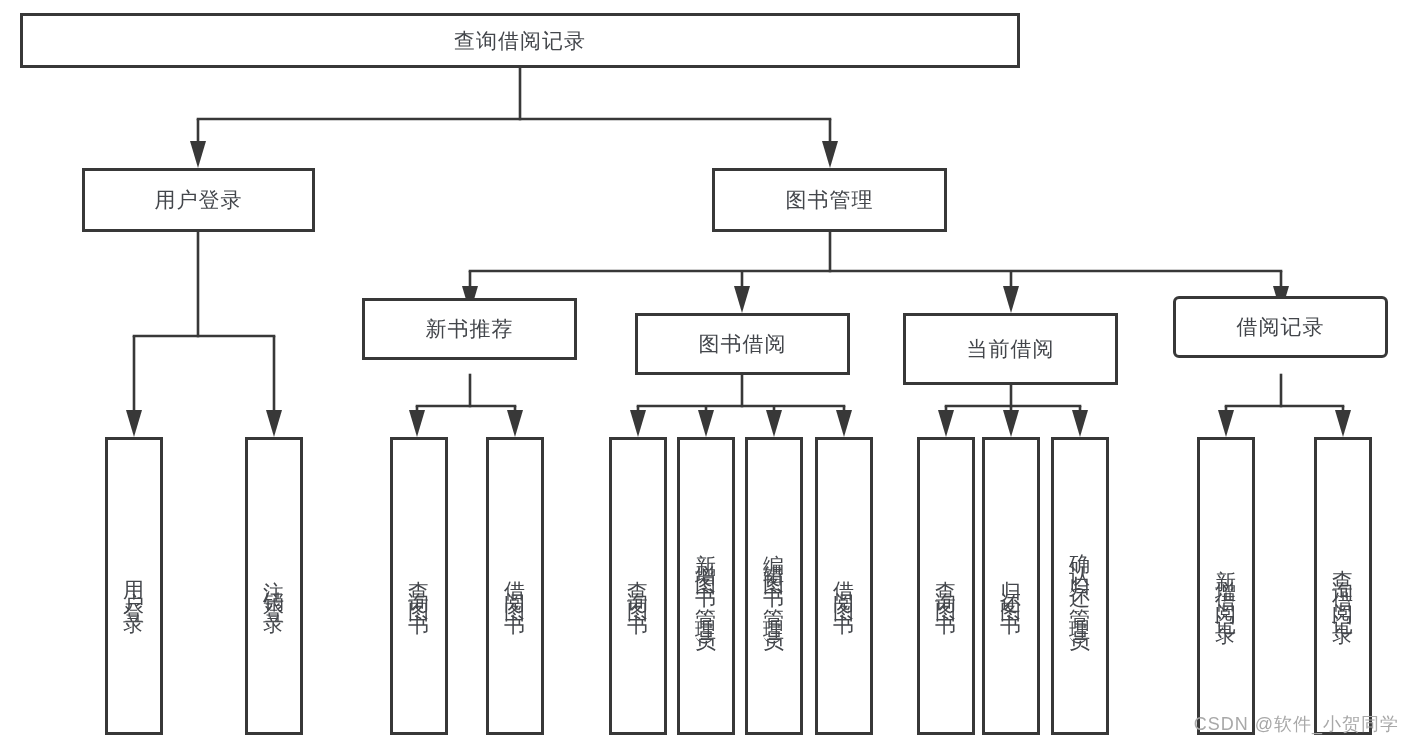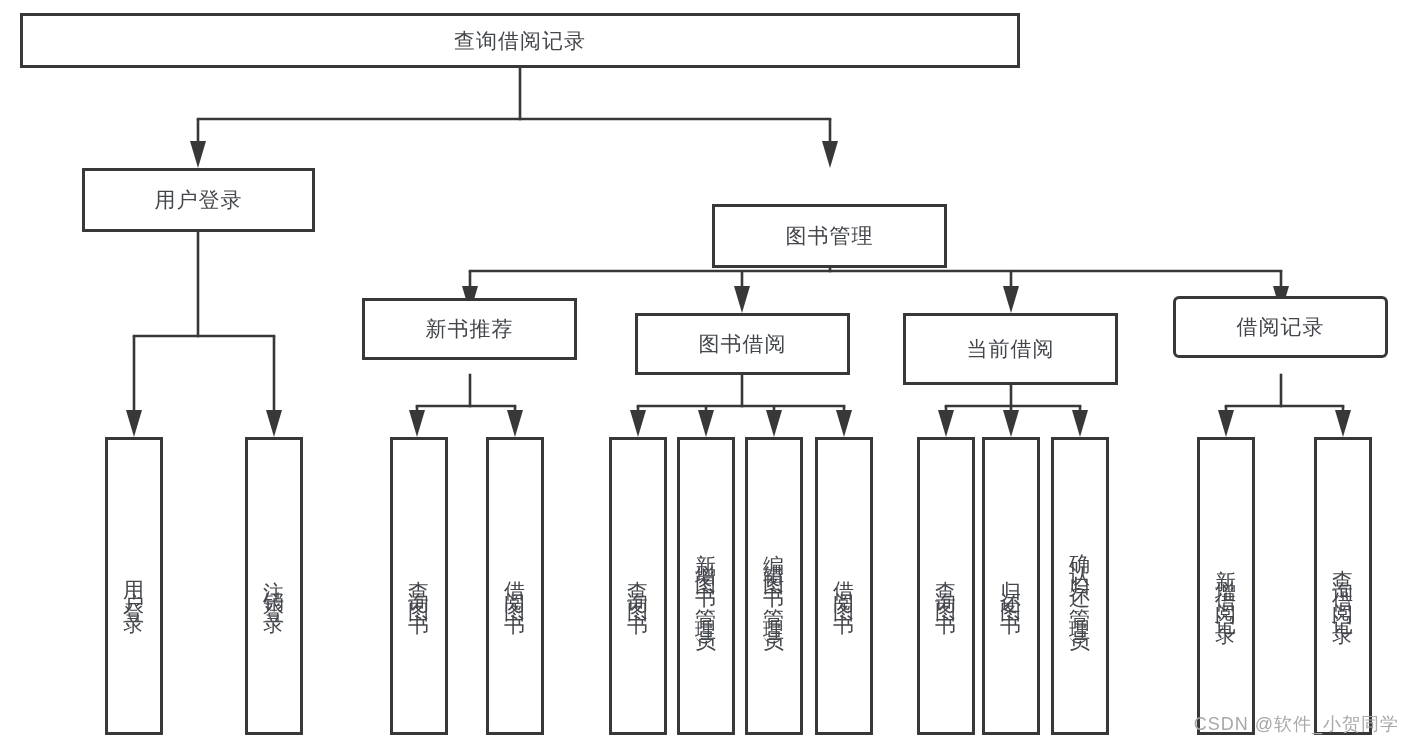--- a/index.html
+++ b/index.html
@@ -87,21 +87,21 @@
       <polygon points="1335,410 1351,410 1343,437" fill="#383838"></polygon>
     </svg>
 
   <div class="node" style="left:20px;top:13px;width:1000px;height:55px;">
     <span>查询借阅记录</span>
   </div>
 
   <div class="node" style="left:82px;top:168px;width:233px;height:64px;">
     <span>用户登录</span>
   </div>
-  <div class="node" style="left:712px;top:168px;width:235px;height:64px;margin-top:36px;">
+  <div class="node" style="left:712px;top:168px;width:235px;height:64px;">
     <span>图书管理</span>
   </div>
 
   <div class="node" style="left:362px;top:298px;width:215px;height:62px;">
     <span>新书推荐</span>
   </div>
   <div class="node" style="left:635px;top:313px;width:215px;height:62px;justify-content:center;">
     <span>图书借阅</span>
   </div>
   <div class="node" style="left:903px;top:313px;width:215px;height:72px;">

